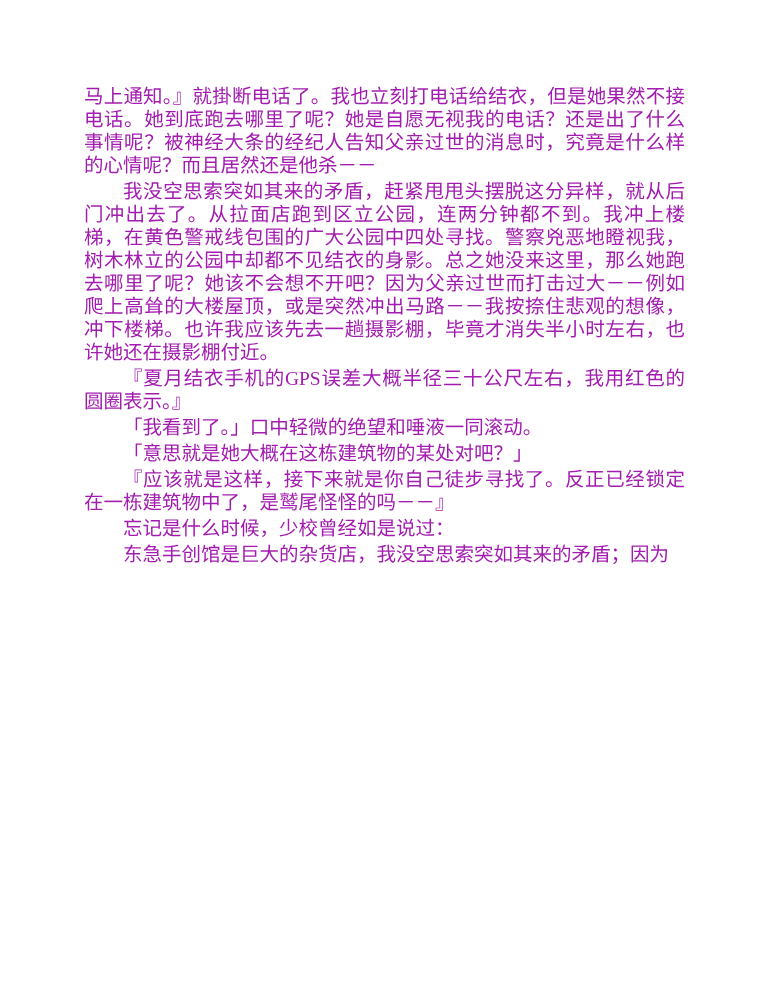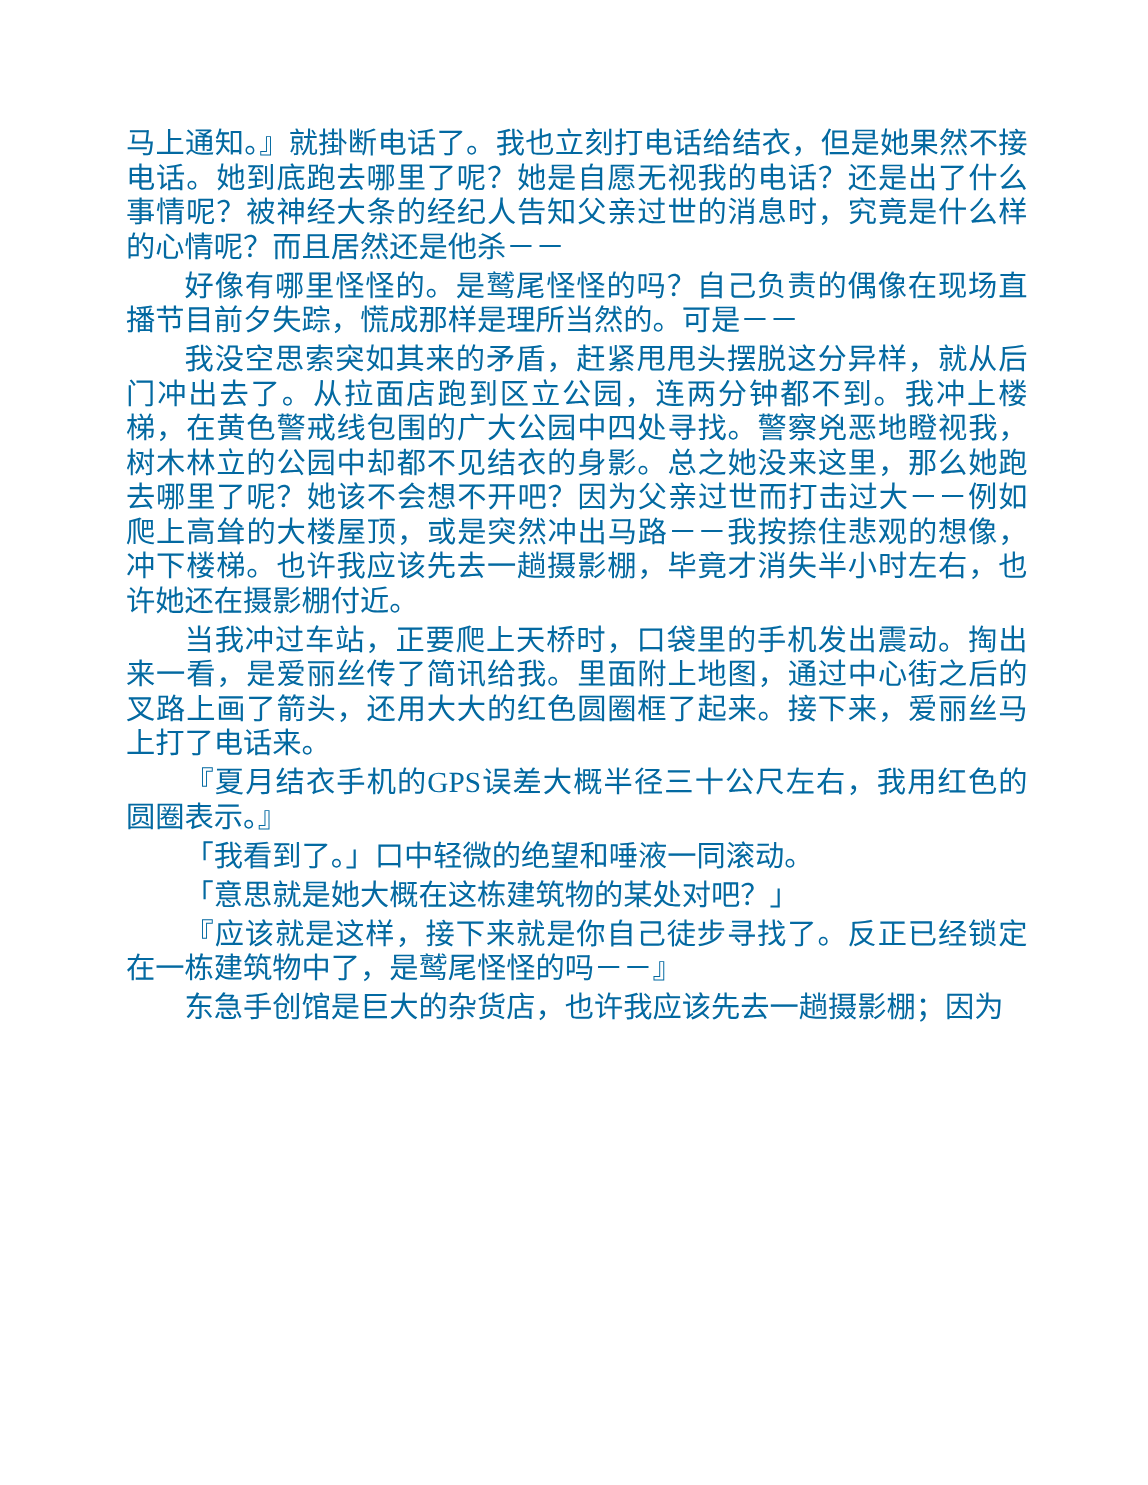--- a/index.html
+++ b/index.html
@@ -13,21 +13,21 @@
     height: 990px;
     background: #ffffff;
     overflow: hidden;
     font-family: "Liberation Serif", serif;
   }
   .text-column {
     position: absolute;
     left: 84px;
     top: 85px;
     width: 601px;
-    color: #0369a1;
+    color: #a21caf;
     font-size: 19.5px;
     line-height: 23px;
     text-align: justify;
     text-justify: inter-ideograph;
     word-break: break-all;
   }
   p.para {
     margin: 0;
     padding: 0;
   }
@@ -40,22 +40,21 @@
   p.para.section-break {
     margin-top: 33px;
   }
 </style>
 </head>
 <body>
 
 <div class="page">
   <div class="text-column" id="paragraph-host">
       <p class="para">马上通知。』就掛断电话了。我也立刻打电话给结衣，但是她果然不接电话。她到底跑去哪里了呢？她是自愿无视我的电话？还是出了什么事情呢？被神经大条的经纪人告知父亲过世的消息时，究竟是什么样的心情呢？而且居然还是他杀－－</p>
-      <p class="para indent">好像有哪里怪怪的。是鹫尾怪怪的吗？自己负责的偶像在现场直播节目前夕失踪，慌成那样是理所当然的。可是－－</p>
       <p class="para indent">我没空思索突如其来的矛盾，赶紧甩甩头摆脱这分异样，就从后门冲出去了。从拉面店跑到区立公园，连两分钟都不到。我冲上楼梯，在黄色警戒线包围的广大公园中四处寻找。警察兇恶地瞪视我，树木林立的公园中却都不见结衣的身影。总之她没来这里，那么她跑去哪里了呢？她该不会想不开吧？因为父亲过世而打击过大－－例如爬上高耸的大楼屋顶，或是突然冲出马路－－我按捺住悲观的想像，冲下楼梯。也许我应该先去一趟摄影棚，毕竟才消失半小时左右，也许她还在摄影棚付近。</p>
-      <p class="para indent">当我冲过车站，正要爬上天桥时，口袋里的手机发出震动。掏出来一看，是爱丽丝传了简讯给我。里面附上地图，通过中心街之后的叉路上画了箭头，还用大大的红色圆圈框了起来。接下来，爱丽丝马上打了电话来。</p>
       <p class="para indent">『夏月结衣手机的GPS误差大概半径三十公尺左右，我用红色的圆圈表示。』</p>
       <p class="para indent">「我看到了。」口中轻微的绝望和唾液一同滚动。</p>
       <p class="para indent">「意思就是她大概在这栋建筑物的某处对吧？」</p>
       <p class="para indent">『应该就是这样，接下来就是你自己徒步寻找了。反正已经锁定在一栋建筑物中了，是鹫尾怪怪的吗－－』</p>
-      <p class="para indent">东急手创馆是巨大的杂货店，也许我应该先去一趟摄影棚；因为</p>
+      <p class="para indent section-break">忘记是什么时候，少校曾经如是说过：</p>
+      <p class="para indent">东急手创馆是巨大的杂货店，我没空思索突如其来的矛盾；因为</p>
     </div>
 </div>
 
 </body></html>

